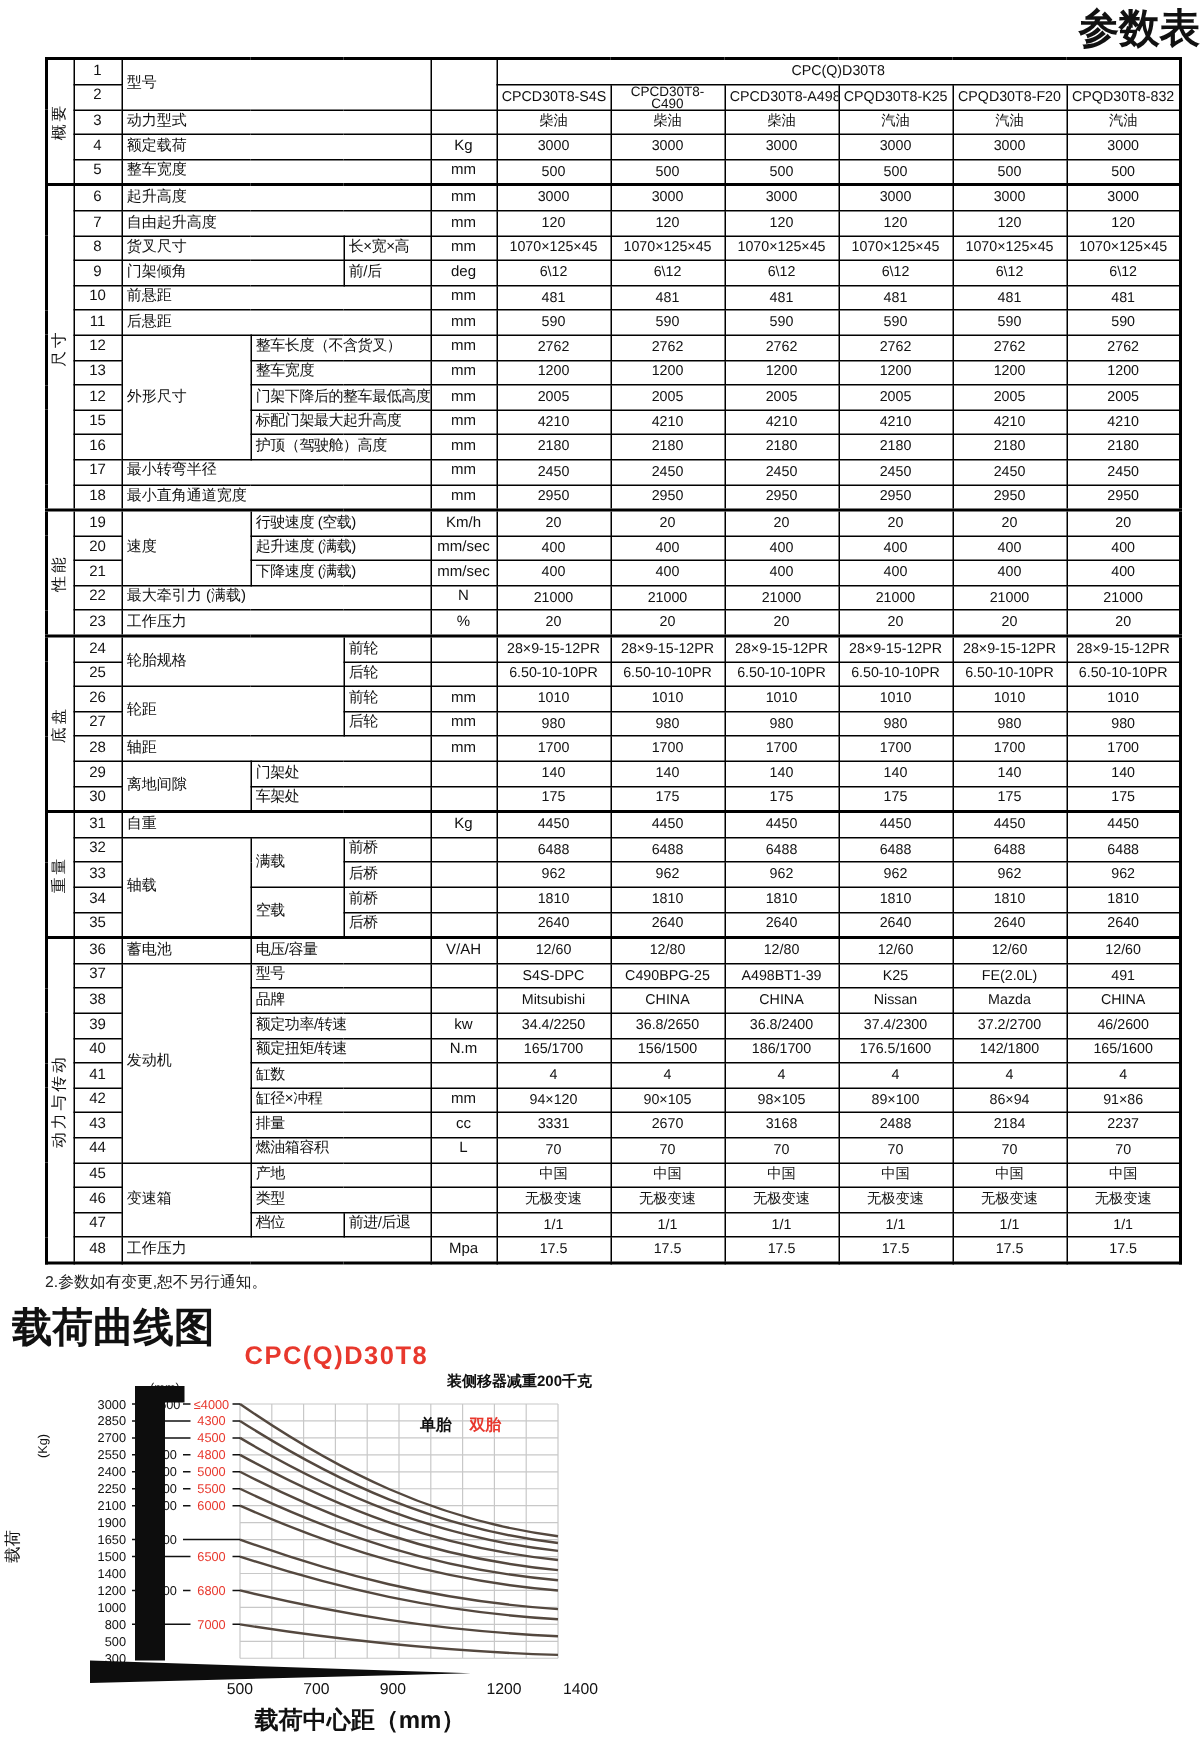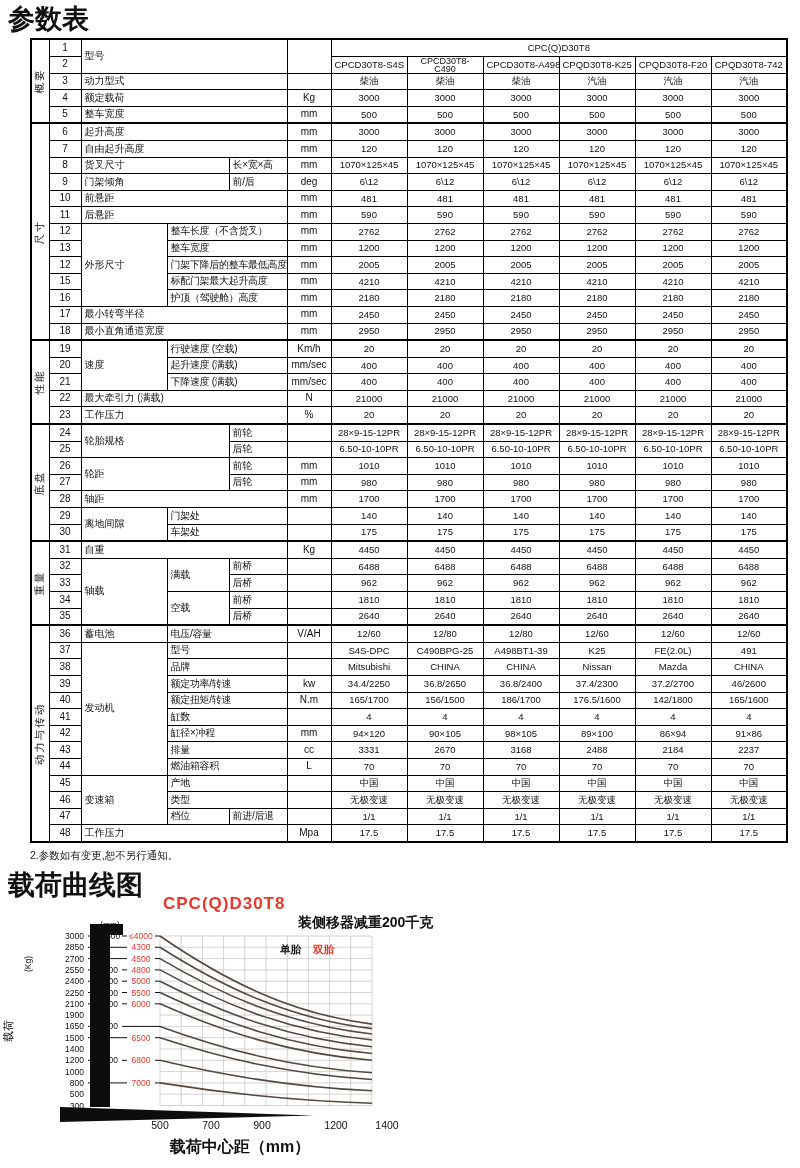--- a/index.html
+++ b/index.html
@@ -1,37 +1,37 @@
 <!DOCTYPE html>
 <html><head>
 <meta charset="utf-8">
 <style>
   html,body{margin:0;padding:0;}
   body{width:800px;height:1168px;background:#fff;color:#111;
        font-family:"Liberation Sans","DejaVu Sans",sans-serif;position:relative;overflow:hidden;}
   h1,h2{margin:0;font-weight:bold;font-size:27px;line-height:30px;}
-  h1{padding:4px 0 2px 8px;}
+  h1{padding:4px 0 2px 8px;text-align:right;}
   h2{padding:8px 12px 0 8px;}
   table.spec{border-collapse:collapse;margin:2px 0 0 30px;table-layout:fixed;width:758px;border:2px solid #000;background:#fff;}
   col.c-sec{width:18px}col.c-num{width:32px}col.c-la{width:86px}col.c-lb{width:62px}col.c-lc{width:58px}col.c-unit{width:44px}col.c-v{width:76px}
   td{border:1px solid #000;height:15.6px;padding:0 3px;font-size:10px;line-height:1.05;
      overflow:hidden;white-space:nowrap;vertical-align:middle;}
   td.num,td.unit,td.val{text-align:center;}
   td.val{font-size:9.5px;}
   td.lab{text-align:left;}
   td.sub{text-align:left;font-size:10px;letter-spacing:-0.3px;}
   td.sec{padding:0;position:relative;overflow:visible;}
   td.sec span{position:absolute;left:50%;top:50%;transform:translate(-50%,-50%) rotate(-90deg);
       font-size:10.5px;letter-spacing:2px;white-space:nowrap;}
   tr.secstart td{border-top:2px solid #000;}
   .w2{white-space:normal;line-height:8px;font-size:9px;height:16px;overflow:hidden;}
   .notes{margin:5px 0 0 30px;font-size:10.5px;line-height:14px;color:#222;}
   .chart{position:relative;height:264px;}
   .ctitle{position:absolute;left:163px;top:-6px;font-size:17px;font-weight:bold;letter-spacing:1px;color:#e8382d;}
-  .cnote{position:absolute;left:298px;top:14px;font-size:14px;font-weight:bold;color:#111;}
+  .cnote{position:absolute;left:298px;top:14px;font-size:10px;font-weight:bold;color:#111;}
   .clegend{position:absolute;left:280px;top:43px;font-size:10.5px;font-weight:bold;}
   .clegend .dual{color:#e8382d;margin-left:12px;}
   svg{position:absolute;left:0;top:0;font-family:inherit;}
 </style>
 </head>
 <body>
 
 <h1>参数表</h1>
 
 <table class="spec">
@@ -61,21 +61,21 @@
       </tr>
       <tr>
         <td class="num">2</td>
         <td class="val">CPCD30T8-S4S</td>
         <td class="val">
           <div class="w2">CPCD30T8-C490</div>
         </td>
         <td class="val">CPCD30T8-A498</td>
         <td class="val">CPQD30T8-K25</td>
         <td class="val">CPQD30T8-F20</td>
-        <td class="val">CPQD30T8-742</td>
+        <td class="val">CPQD30T8-832</td>
       </tr>
       <tr>
         <td class="num">3</td>
         <td class="lab" colspan="3">动力型式</td>
         <td class="unit"></td>
         <td class="val">柴油</td>
         <td class="val">柴油</td>
         <td class="val">柴油</td>
         <td class="val">汽油</td>
         <td class="val">汽油</td>

